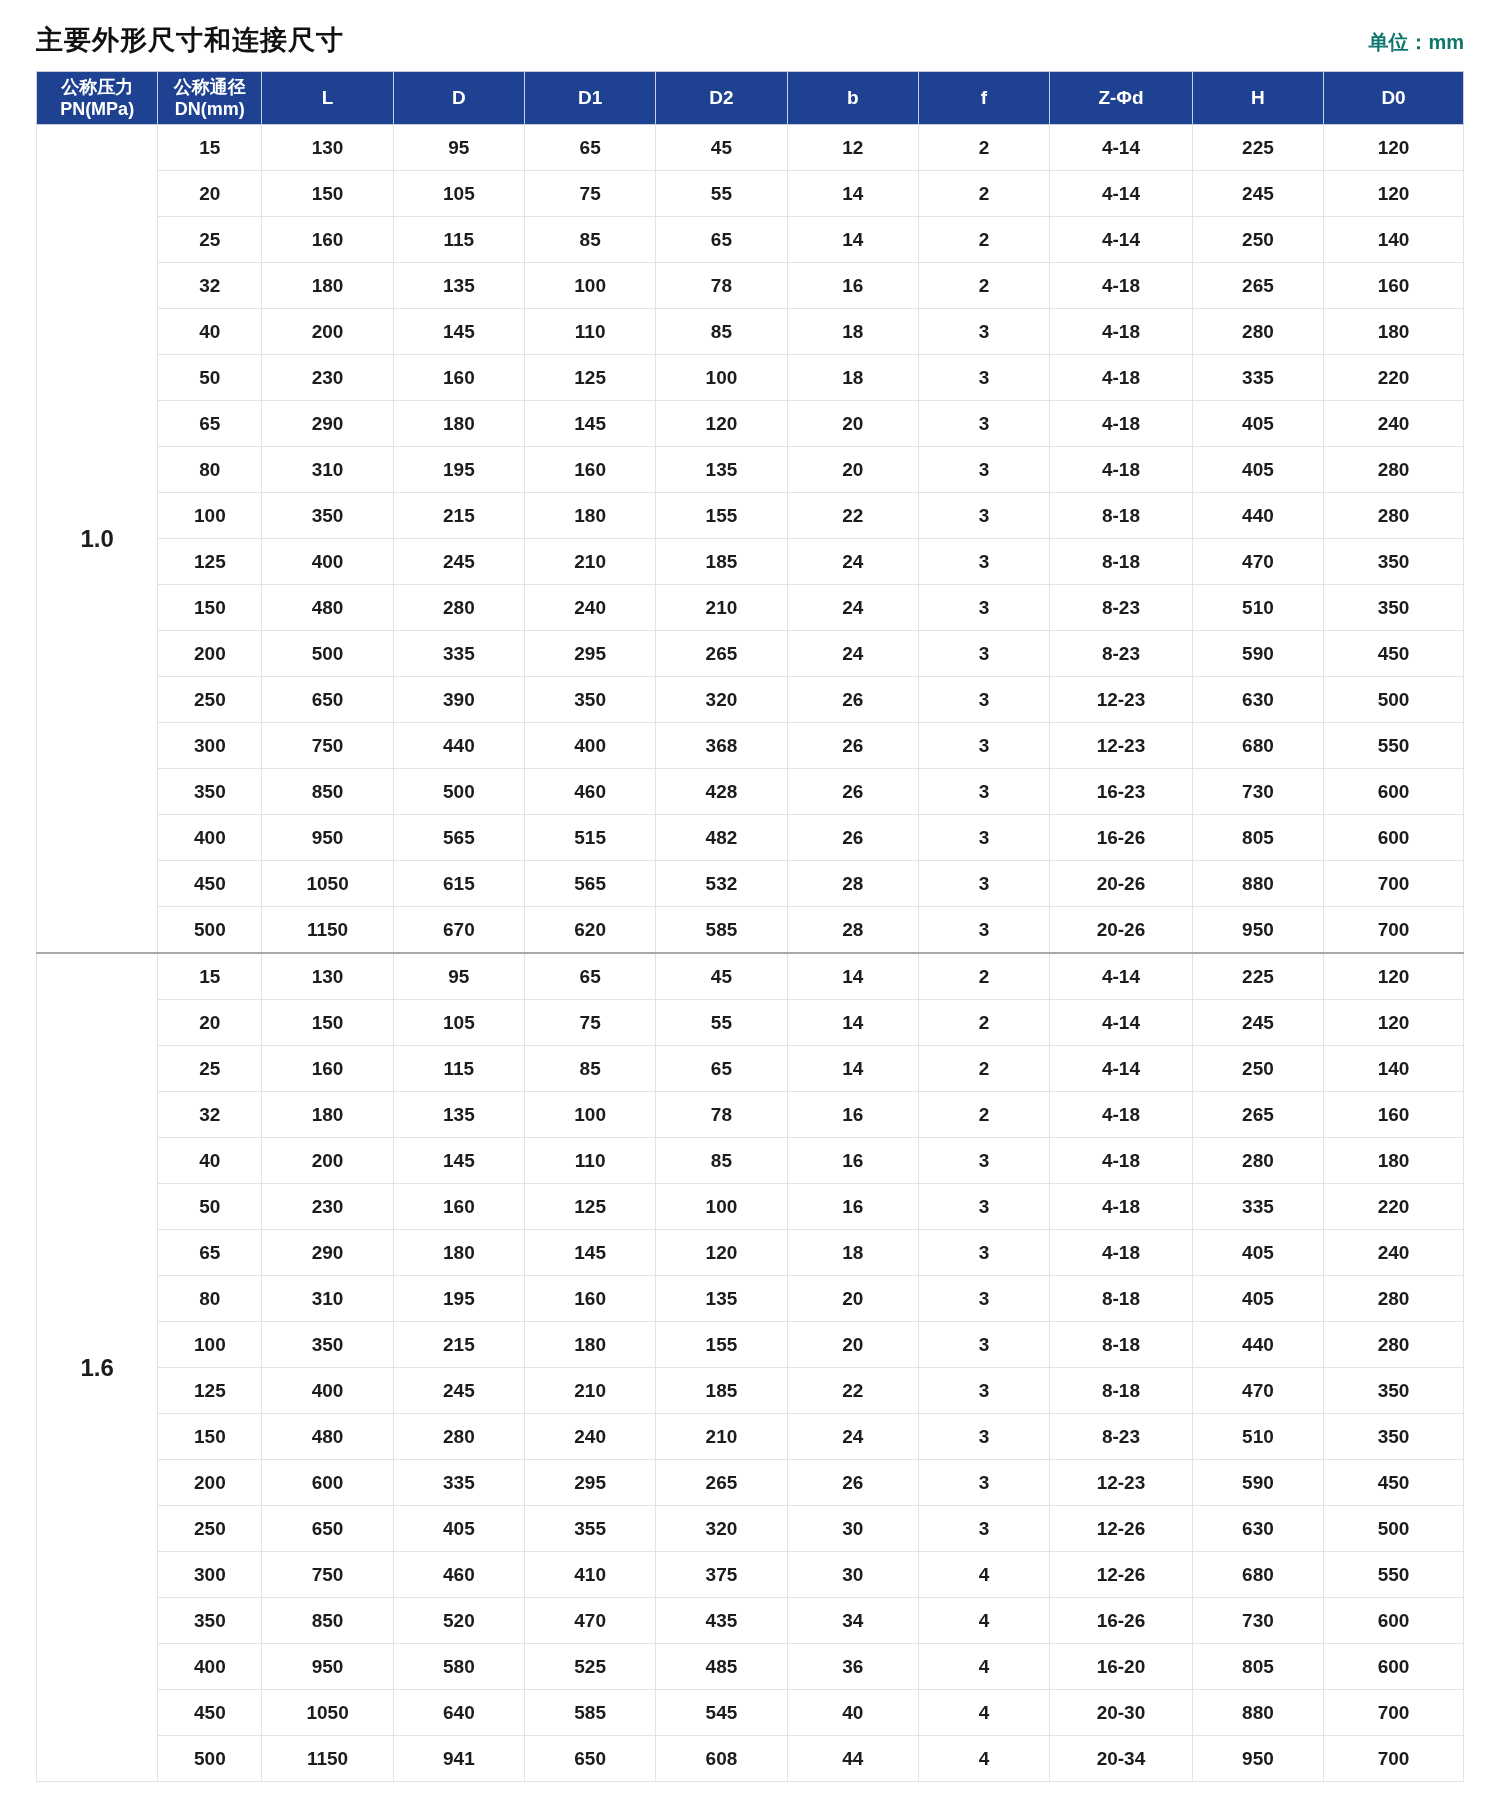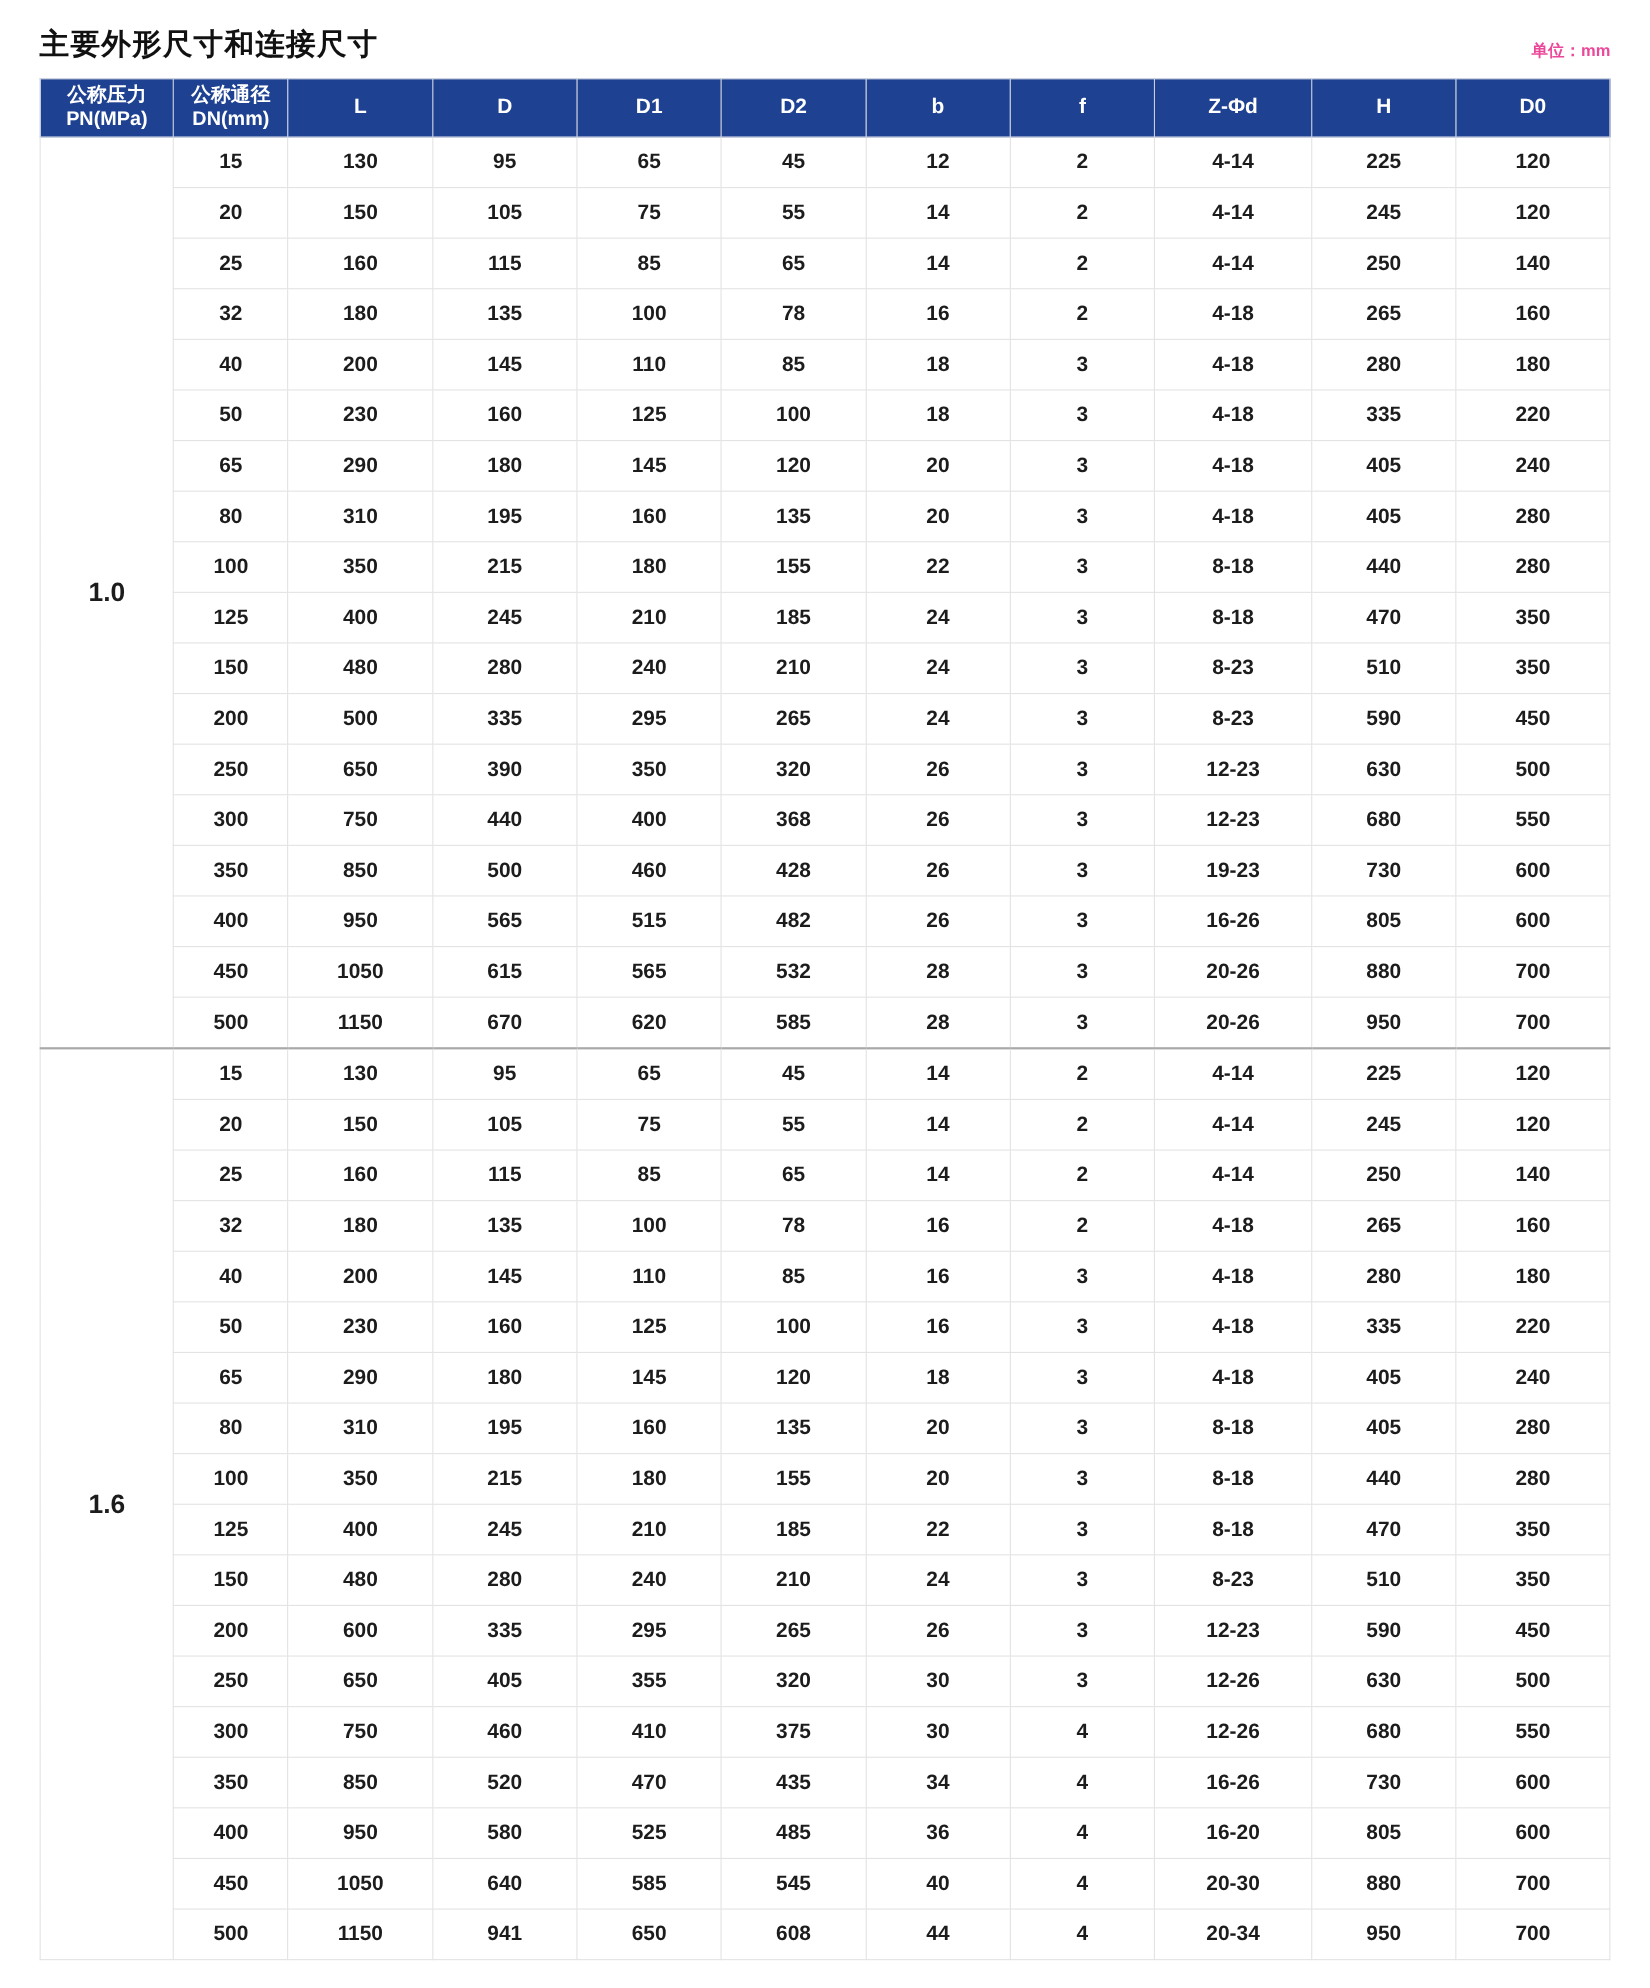--- a/index.html
+++ b/index.html
@@ -17,23 +17,23 @@
     margin-bottom: 13px;
   }
   .title {
     font-size: 27px;
     font-weight: bold;
     color: #111111;
     letter-spacing: 1px;
     margin: 0;
   }
   .unit {
-    font-size: 15px;
+    font-size: 20px;
     font-weight: bold;
-    color: #ec4899;
+    color: #0f766e;
     padding-bottom: 2px;
   }
   table.dims {
     width: 100%;
     border-collapse: collapse;
     table-layout: fixed;
   }
   table.dims th {
     background: #1e4191;
     color: #ffffff;
@@ -279,21 +279,21 @@
           <td>550</td>
         </tr>
         <tr>
           <td>350</td>
           <td>850</td>
           <td>500</td>
           <td>460</td>
           <td>428</td>
           <td>26</td>
           <td>3</td>
-          <td>19-23</td>
+          <td>16-23</td>
           <td>730</td>
           <td>600</td>
         </tr>
         <tr>
           <td>400</td>
           <td>950</td>
           <td>565</td>
           <td>515</td>
           <td>482</td>
           <td>26</td>

